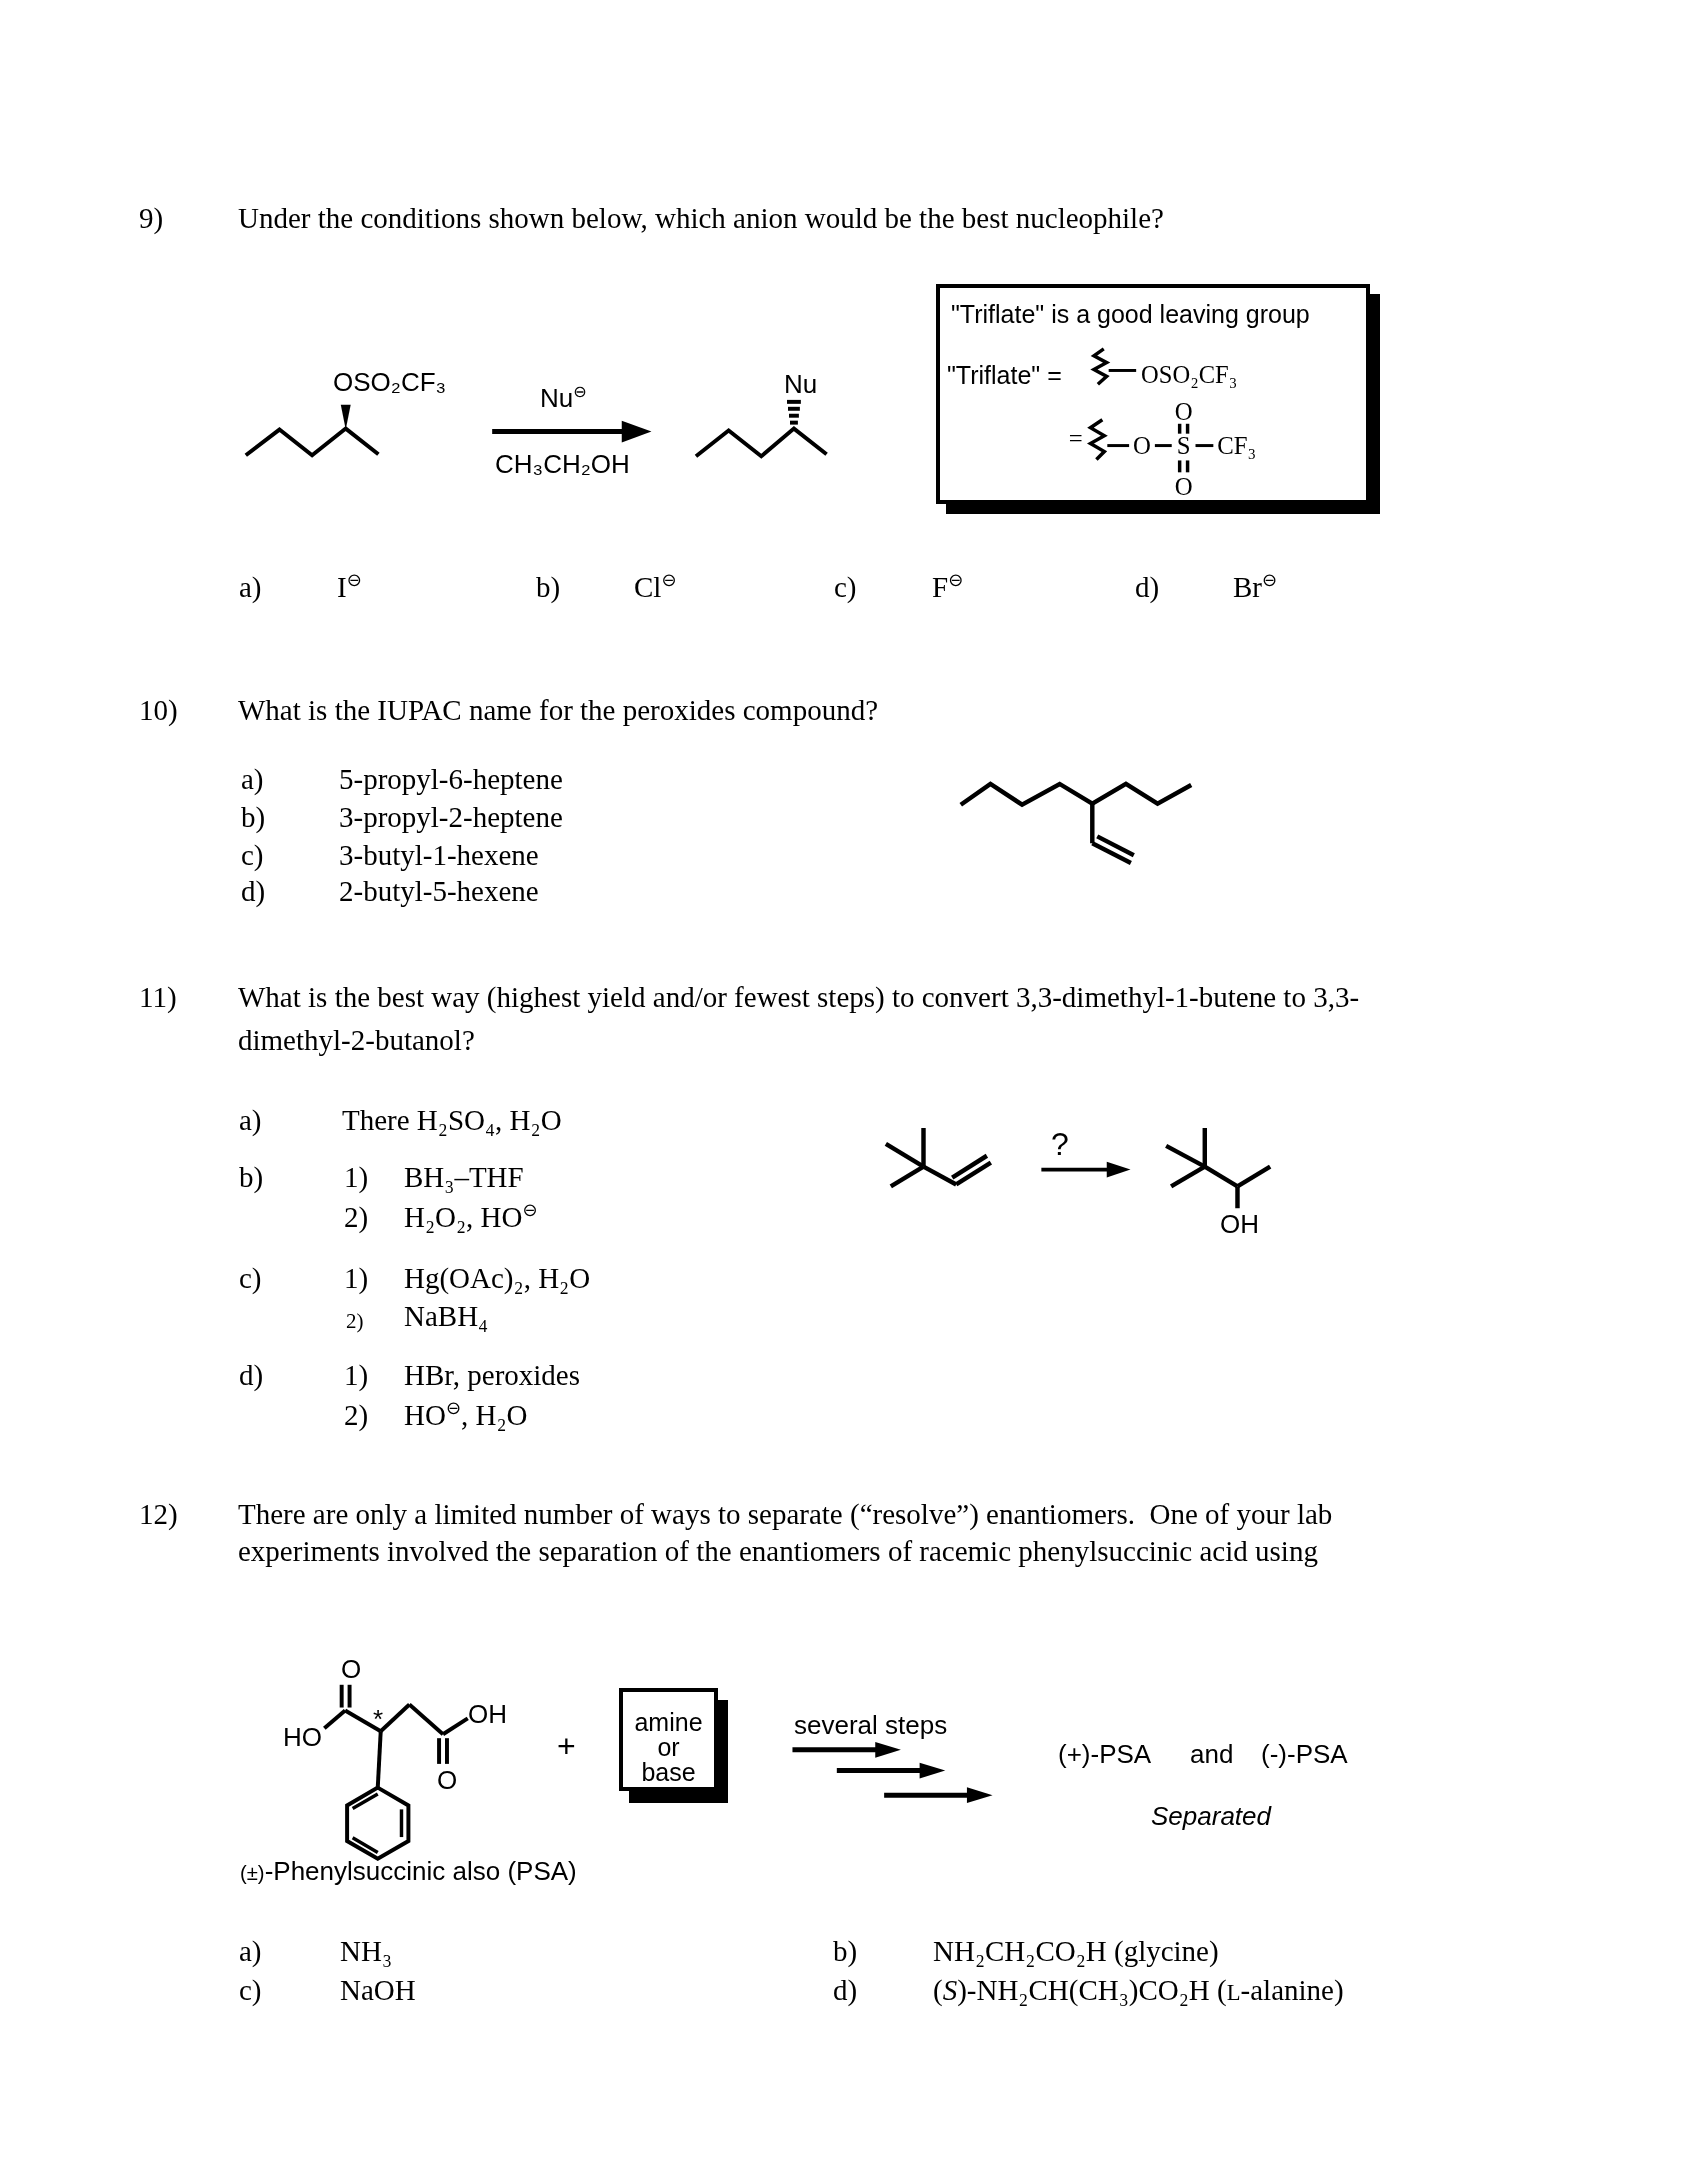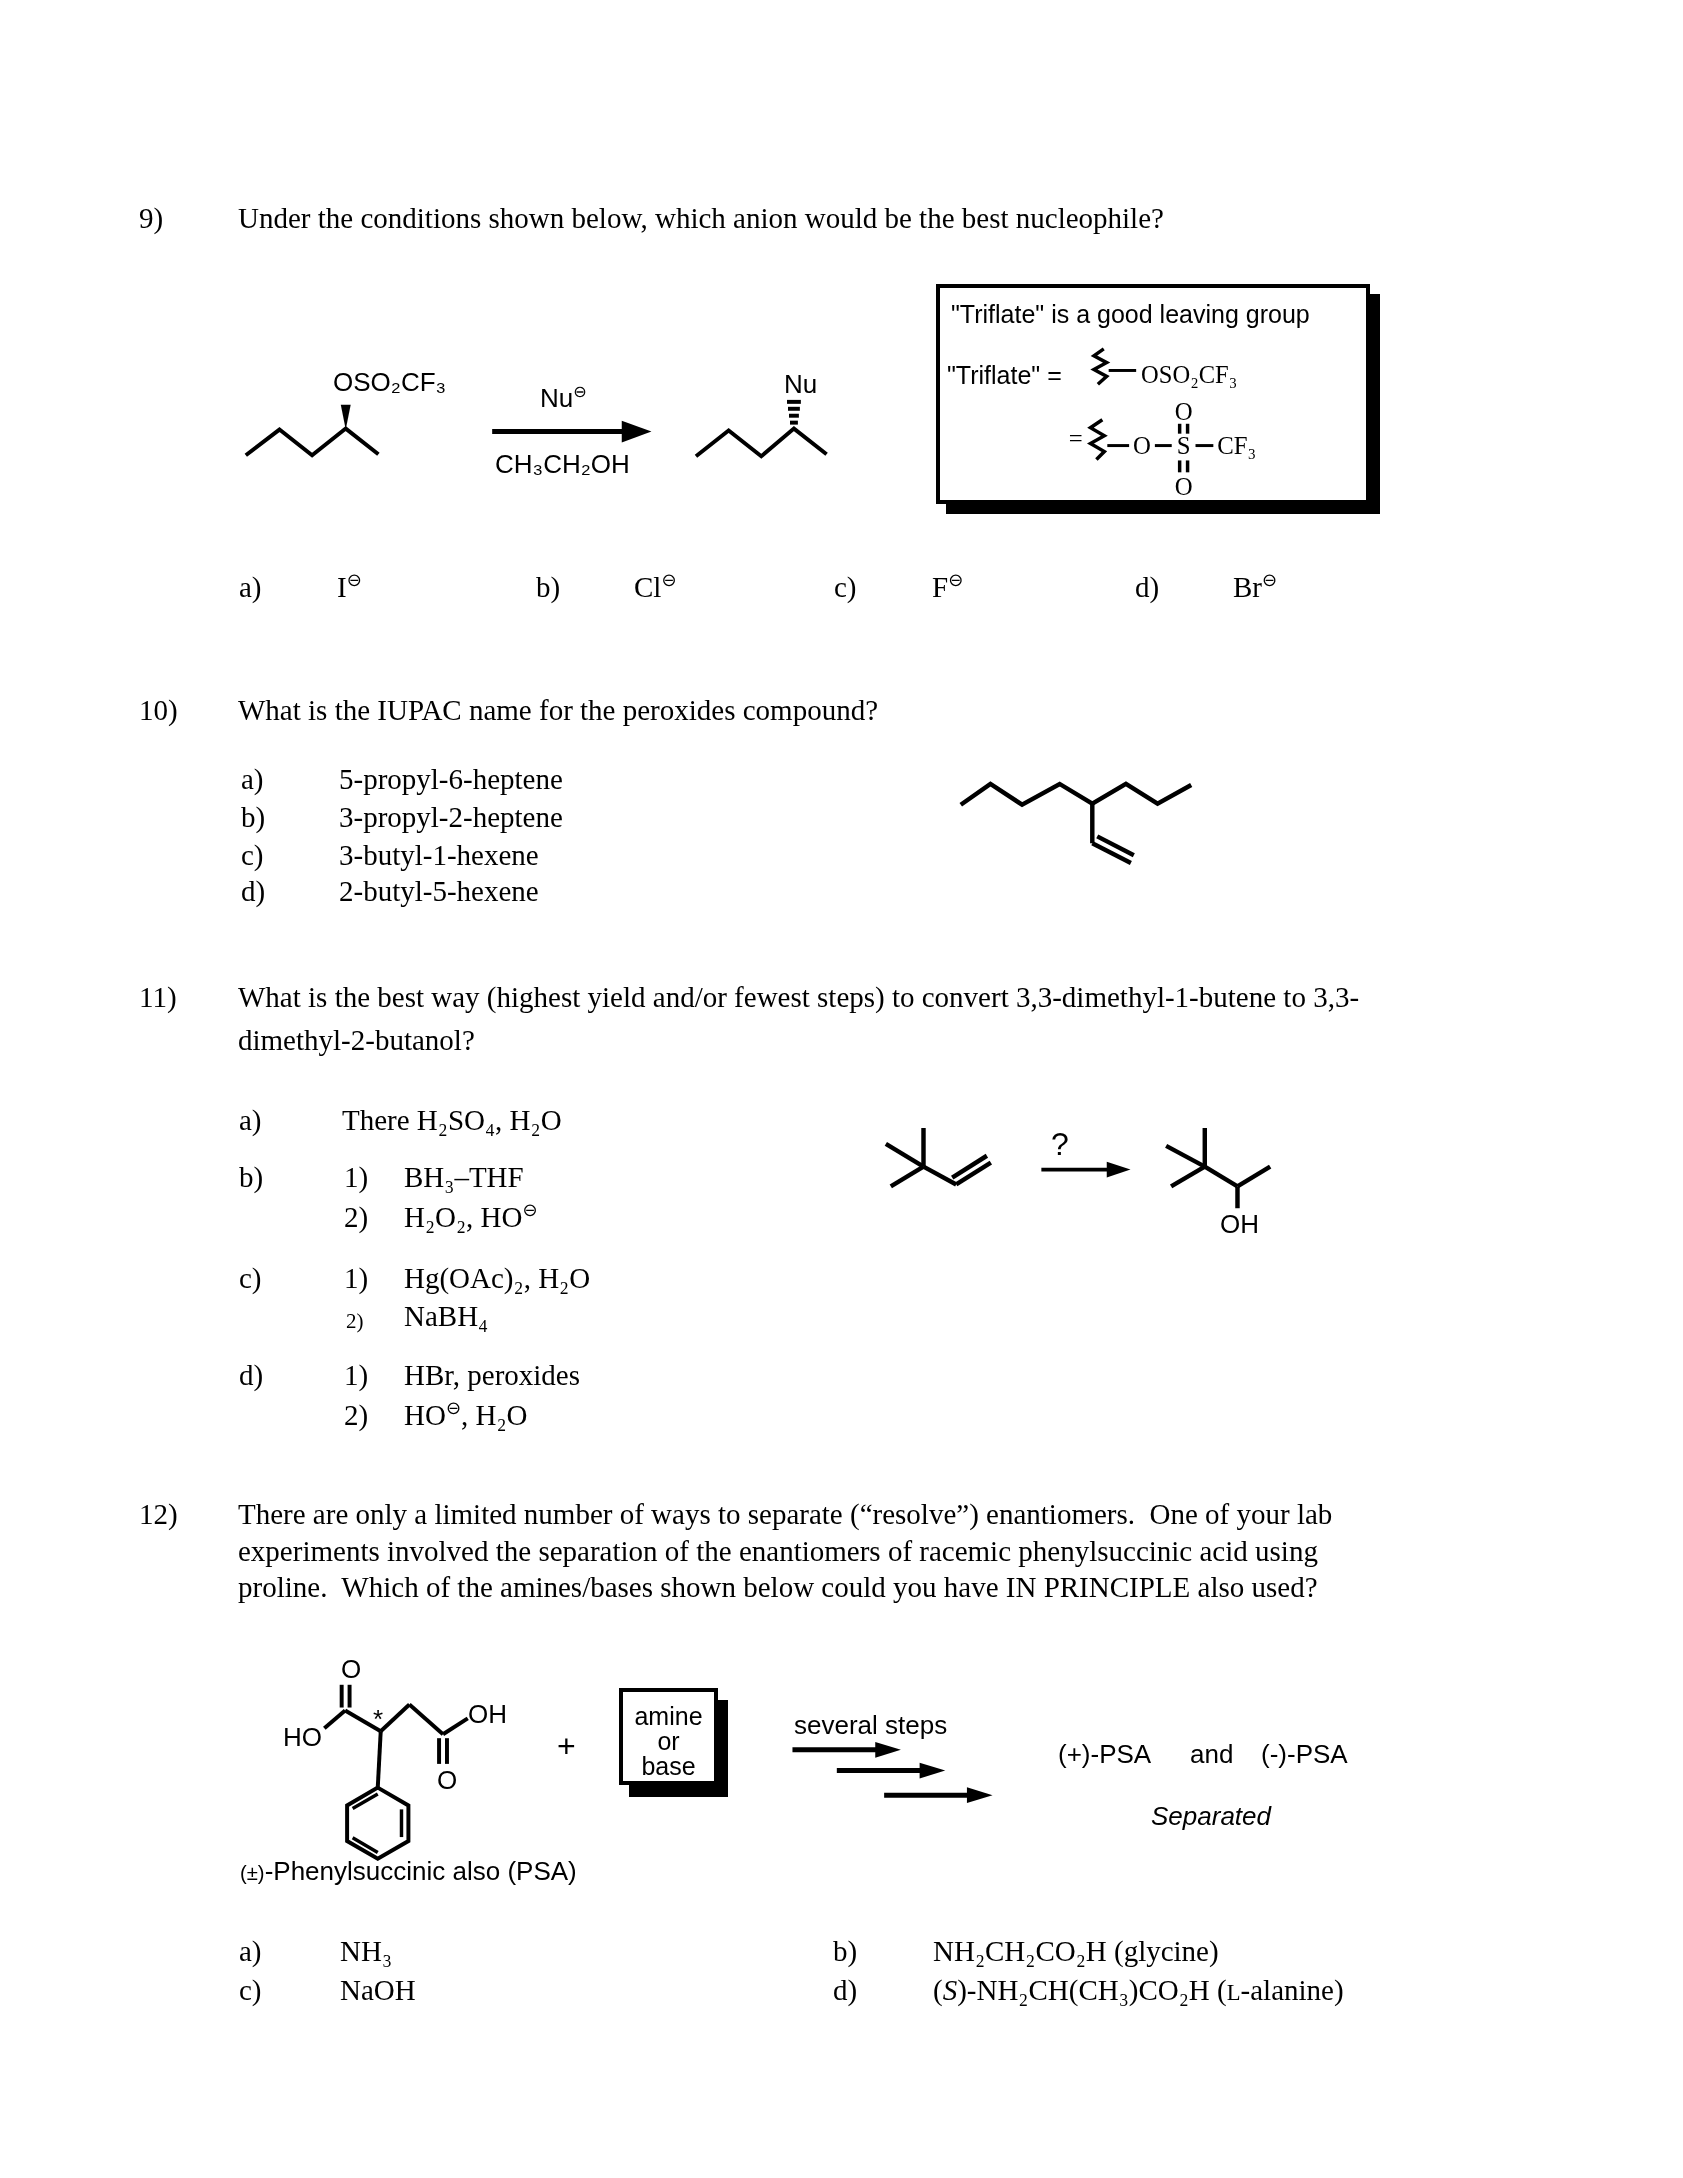--- a/index.html
+++ b/index.html
@@ -14,21 +14,21 @@
   .sm{font-size:0.78em;}
   .sc{font-size:0.78em;}
   i{font-style:italic;}
   .art{position:absolute;}
   .notebox{position:absolute;border:4px solid #000;background:#fff;
            box-shadow:10px 10px 0 0 #000;}
   .notebox .abs{font-family:"Liberation Sans",sans-serif;font-size:25px;}
   .notebox svg{position:absolute;overflow:visible;}
   .ambox{position:absolute;border:4px solid #000;background:#fff;box-shadow:10px 12px 0 0 #000;
          text-align:center;font-family:"Liberation Sans",sans-serif;font-size:25px;
-         line-height:25px;padding-top:12px;}
+         line-height:25px;padding-top:18px;}
 </style>
 </head>
 <body>
 
 <div class="page">
 
   <span class="abs qnum" style="left:139px;top:201px">9)</span>
   <span class="abs qtext" style="left:238px;top:201px">Under the conditions shown below, which anion would be the best nucleophile?</span>
 
   <svg class="art" style="left:228px;top:386px" width="653" height="99" viewBox="0 0 660 100">
@@ -160,21 +160,20 @@
       <line x1="370" y1="73" x2="403" y2="53"></line>
       <line x1="370" y1="73" x2="370" y2="95"></line>
     </g>
   </svg>
   <span class="abs flabel" style="left:1051px;top:1127px;font-size:32px">?</span>
   <span class="abs flabel" style="left:1220px;top:1210px">OH</span>
 
   <span class="abs qnum" style="left:139px;top:1497px">12)</span>
   <span class="abs qtext" style="left:238px;top:1534px">experiments involved the separation of the enantiomers of racemic phenylsuccinic acid using</span>
   <span class="abs qtext" style="left:238px;top:1497px">There are only a limited number of ways to separate (“resolve”) enantiomers.  One of your lab</span>
-  <span class="abs qtext" style="left:238px;top:1570px">proline.  Which of the amines/bases shown below could you have IN PRINCIPLE also used?</span>
 
   <svg class="art" style="left:267px;top:1643px" width="267" height="223" viewBox="0 0 270 225">
     <g stroke="#000" stroke-width="4" fill="none">
       <line x1="58" y1="86" x2="79" y2="68"></line>
       <line x1="75.5" y1="42" x2="75.5" y2="65"></line>
       <line x1="83.5" y1="42" x2="83.5" y2="65"></line>
       <line x1="79" y1="68" x2="115" y2="89"></line>
       <line x1="115" y1="89" x2="144" y2="62"></line>
       <line x1="144" y1="62" x2="178" y2="92"></line>
       <line x1="178" y1="92" x2="203" y2="76"></line>

